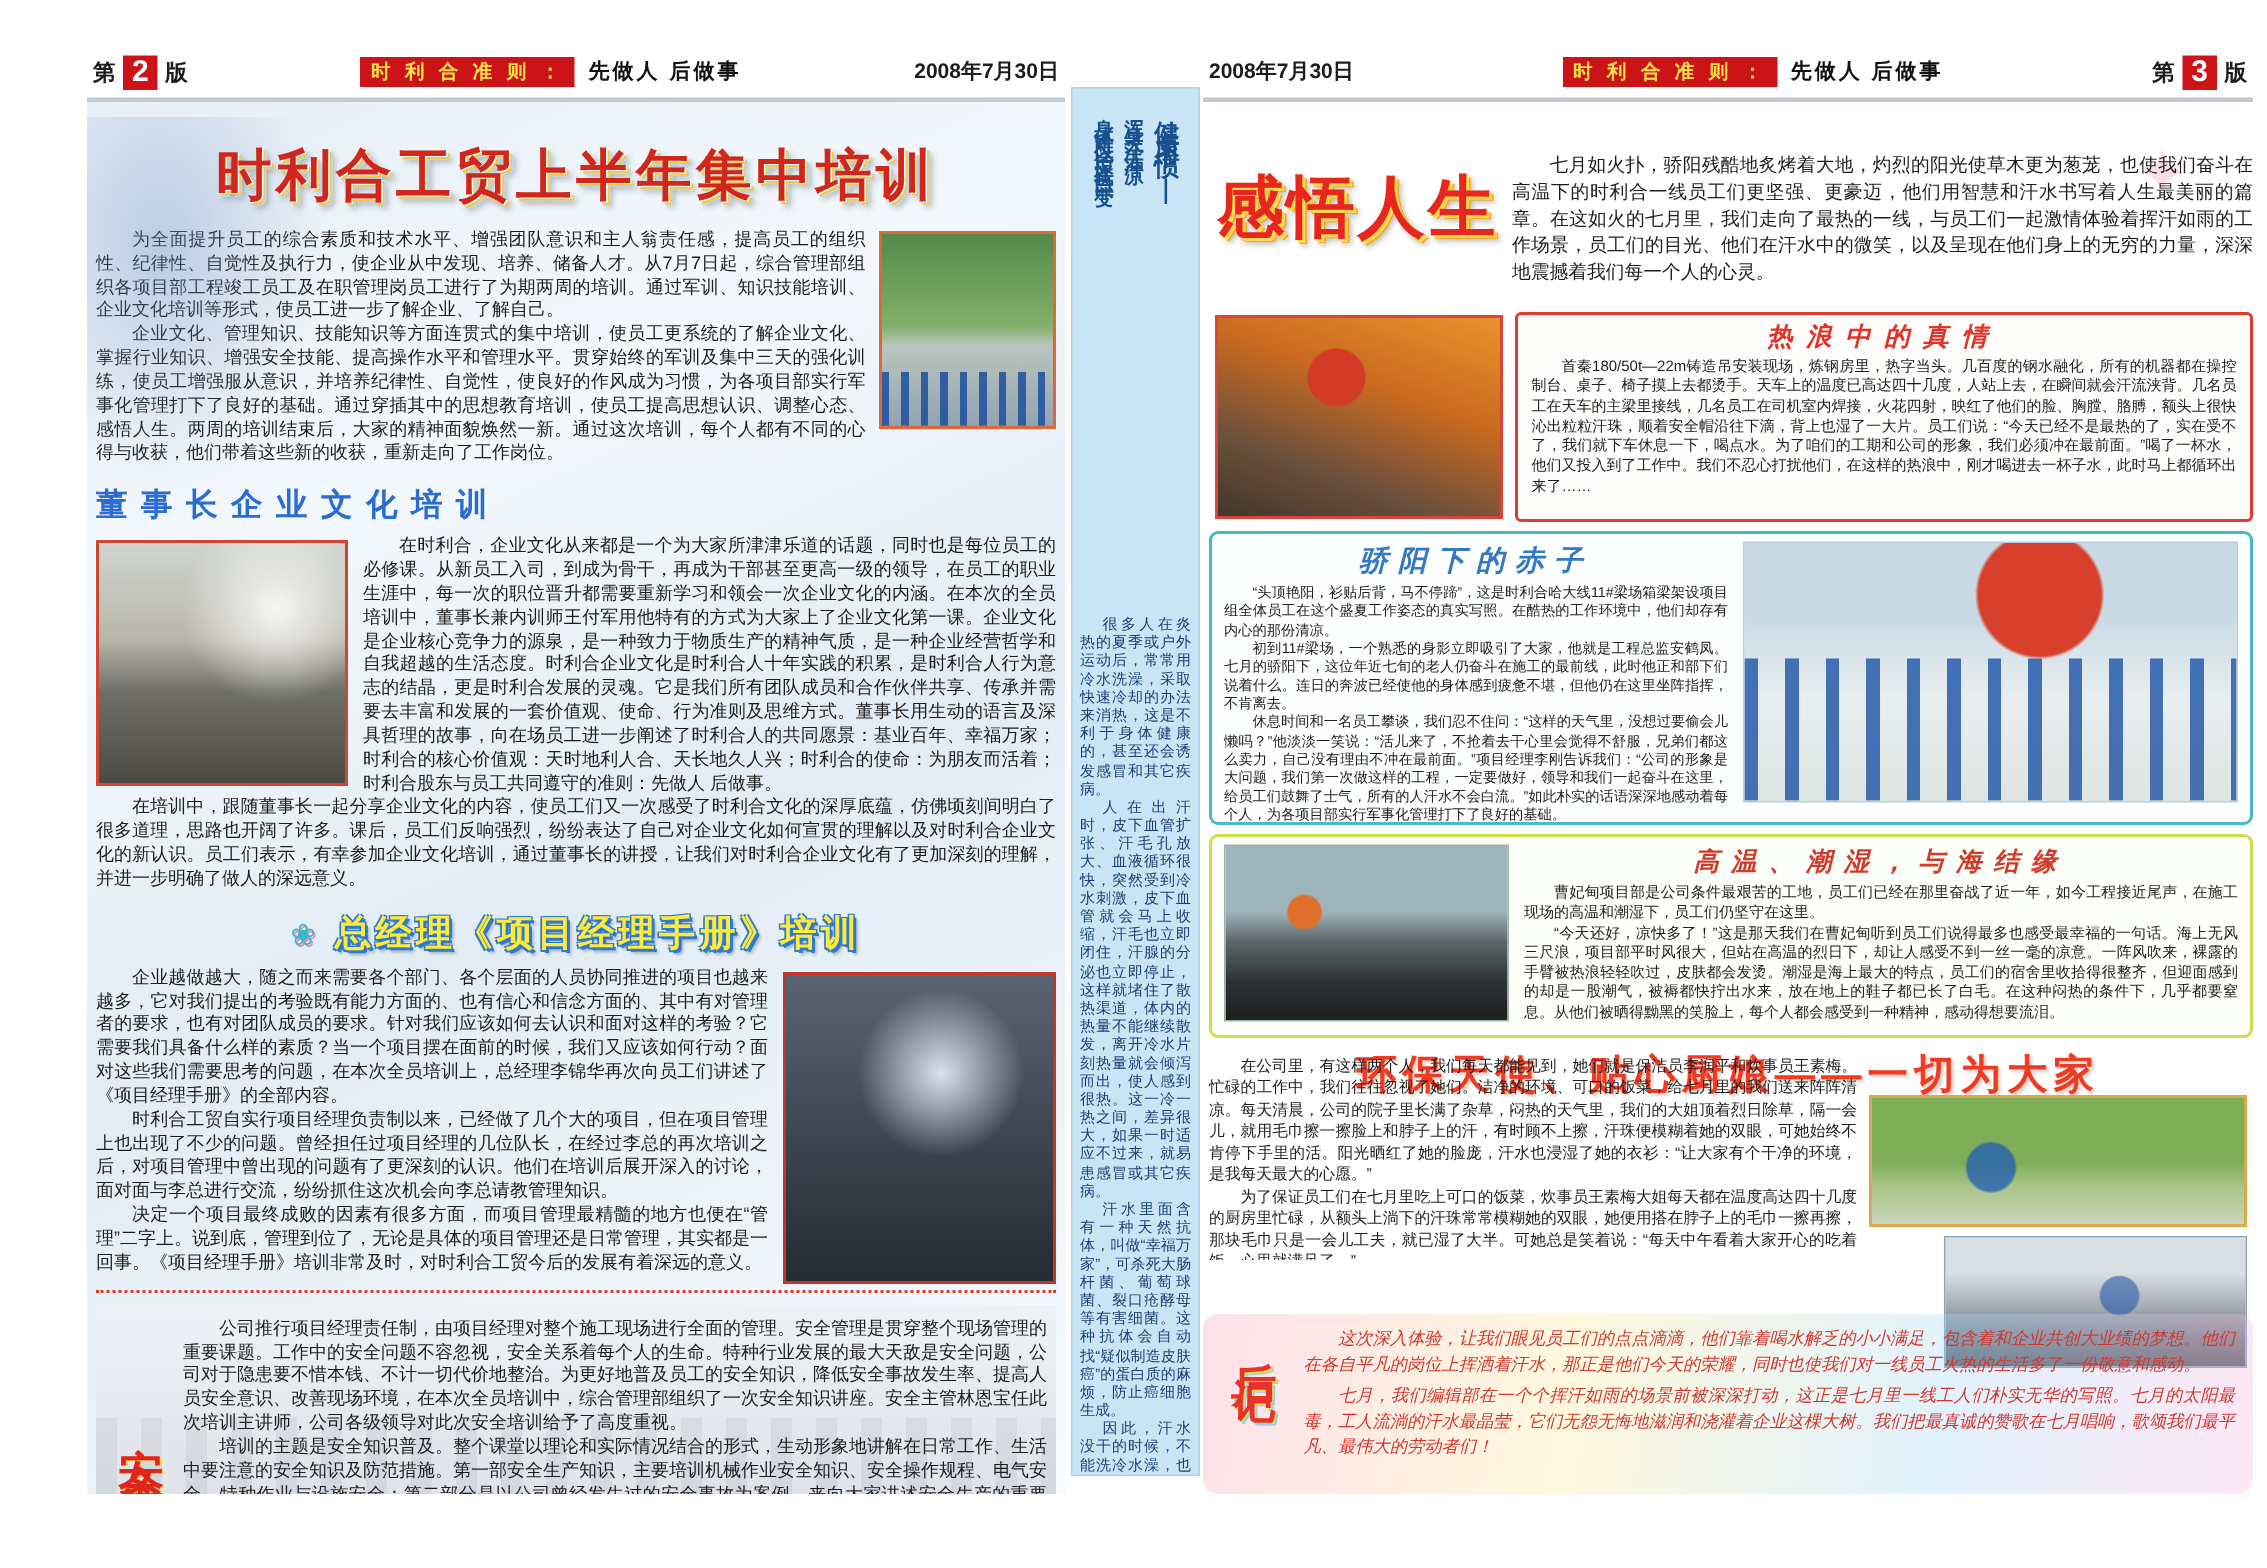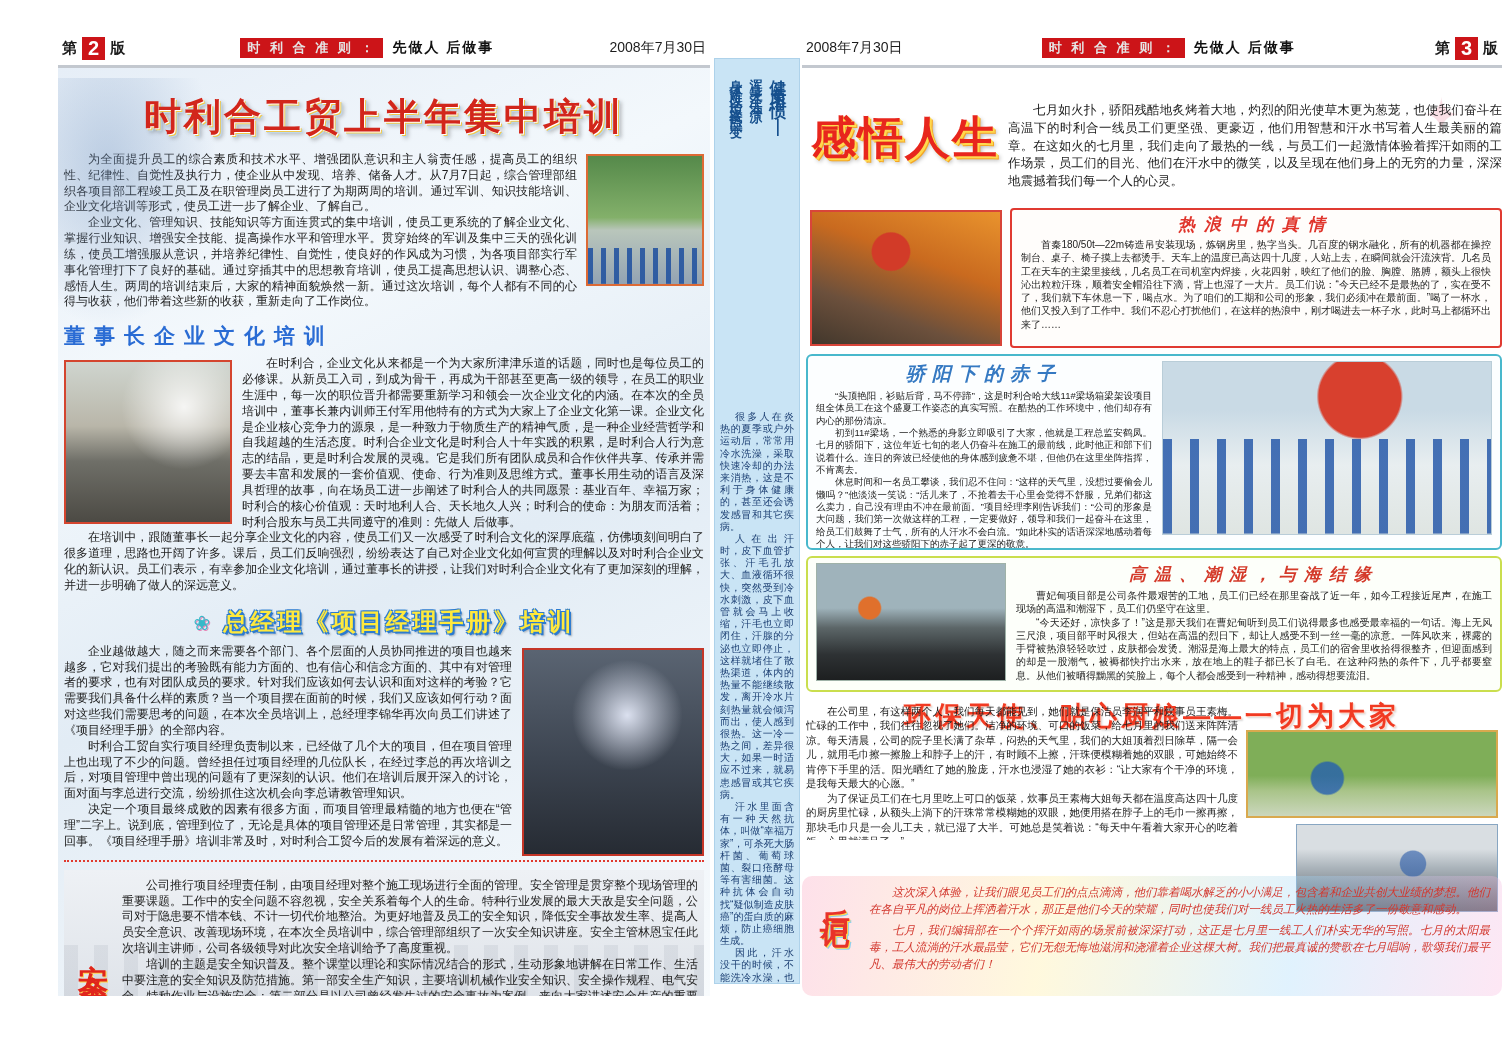--- a/index.html
+++ b/index.html
@@ -4,23 +4,23 @@
 <style>
   html,body{margin:0;padding:0;background:#ffffff;}
   .canvas{position:relative;width:1511px;height:1045px;background:#fff;overflow:hidden;
           font-family:"Liberation Sans","DejaVu Sans",sans-serif;color:#1c1c1c;}
   
   .page-head{height:24px;display:flex;align-items:center;justify-content:space-between;
              font-size:13px;font-weight:bold;border-bottom:3px solid #c3c8cf;padding:2px 4px 5px;}
   .pageno{display:inline-flex;align-items:center;gap:5px;font-size:15px;font-weight:bold;}
   .pageno .num{background:#cc1418;color:#fff;font-size:20px;font-weight:bold;padding:0 6px;line-height:23px;}
   .motto{display:flex;gap:9px;align-items:center;}
-  .motto .box{background:#cc1418;color:#e5e5e5;padding:1px 7px;font-weight:bold;letter-spacing:3px;font-size:13px;}
+  .motto .box{background:#cc1418;color:#fde047;padding:1px 7px;font-weight:bold;letter-spacing:3px;font-size:13px;}
   .motto .txt{font-weight:bold;font-size:14px;letter-spacing:2px;color:#111;}
-  .date{font-size:14px;font-weight:normal;}
+  .date{font-size:14px;font-weight:bold;}
   
   .page-left{position:absolute;left:58px;top:34px;width:652px;height:958px;}
   .lp-body{position:relative;height:928px;overflow:hidden;padding:0 6px;box-sizing:border-box;
            background:linear-gradient(155deg,#e6eef7 0%,#f3f8fc 28%,#e2ecf5 55%,#f8fbfd 100%);}
   .lp-deco{position:absolute;left:-10px;top:10px;width:170px;height:250px;
            background:radial-gradient(ellipse at 35% 35%,rgba(110,145,190,.38),rgba(110,145,190,0) 70%);}
   .lp-headline{position:relative;margin:24px auto 10px;text-align:center;font-size:37px;font-weight:bold;
            color:#d2261b;letter-spacing:3px;
            text-shadow:1px 1px 0 #fff,2px 2px 0 #f0c84a,3px 3px 0 #bcd7ee,4px 4px 4px rgba(60,60,60,.4);}
   .bodytext{font-size:12px;line-height:1.32;text-align:justify;}
@@ -223,21 +223,21 @@
         </div>
       </div>
 
       <div class="boxB">
         <div class="boxB-row">
           <div class="boxB-left">
             <div class="boxB-title script">骄阳下的赤子</div>
             <div class="tiny-body">
               <p>“头顶艳阳，衫贴后背，马不停蹄”，这是时利合哈大线11#梁场箱梁架设项目组全体员工在这个盛夏工作姿态的真实写照。在酷热的工作环境中，他们却存有内心的那份清凉。</p>
               <p>初到11#梁场，一个熟悉的身影立即吸引了大家，他就是工程总监安鹤凤。七月的骄阳下，这位年近七旬的老人仍奋斗在施工的最前线，此时他正和部下们说着什么。连日的奔波已经使他的身体感到疲惫不堪，但他仍在这里坐阵指挥，不肯离去。</p>
-              <p>休息时间和一名员工攀谈，我们忍不住问：“这样的天气里，没想过要偷会儿懒吗？”他淡淡一笑说：“活儿来了，不抢着去干心里会觉得不舒服，兄弟们都这么卖力，自己没有理由不冲在最前面。”项目经理李刚告诉我们：“公司的形象是大问题，我们第一次做这样的工程，一定要做好，领导和我们一起奋斗在这里，给员工们鼓舞了士气，所有的人汗水不会白流。”如此朴实的话语深深地感动着每个人，让我们对这些骄阳下的赤子起了更深的敬意。</p>
+              <p>休息时间和一名员工攀谈，我们忍不住问：“这样的天气里，没想过要偷会儿懒吗？”他淡淡一笑说：“活儿来了，不抢着去干心里会觉得不舒服，兄弟们都这么卖力，自己没有理由不冲在最前面。”项目经理李刚告诉我们：“公司的形象是大问题，我们第一次做这样的工程，一定要做好，领导和我们一起奋斗在这里，给员工们鼓舞了士气，所有的人汗水不会白流。”如此朴实的话语深深地感动着每个人，为各项目部实行军事化管理打下了良好的基础。</p>
             </div>
           </div>
           <div class="photo ph-crane"></div>
         </div>
       </div>
 
       <div class="boxC">
         <div class="boxC-row">
           <div class="photo ph-tires"></div>
           <div style="flex:1;">

